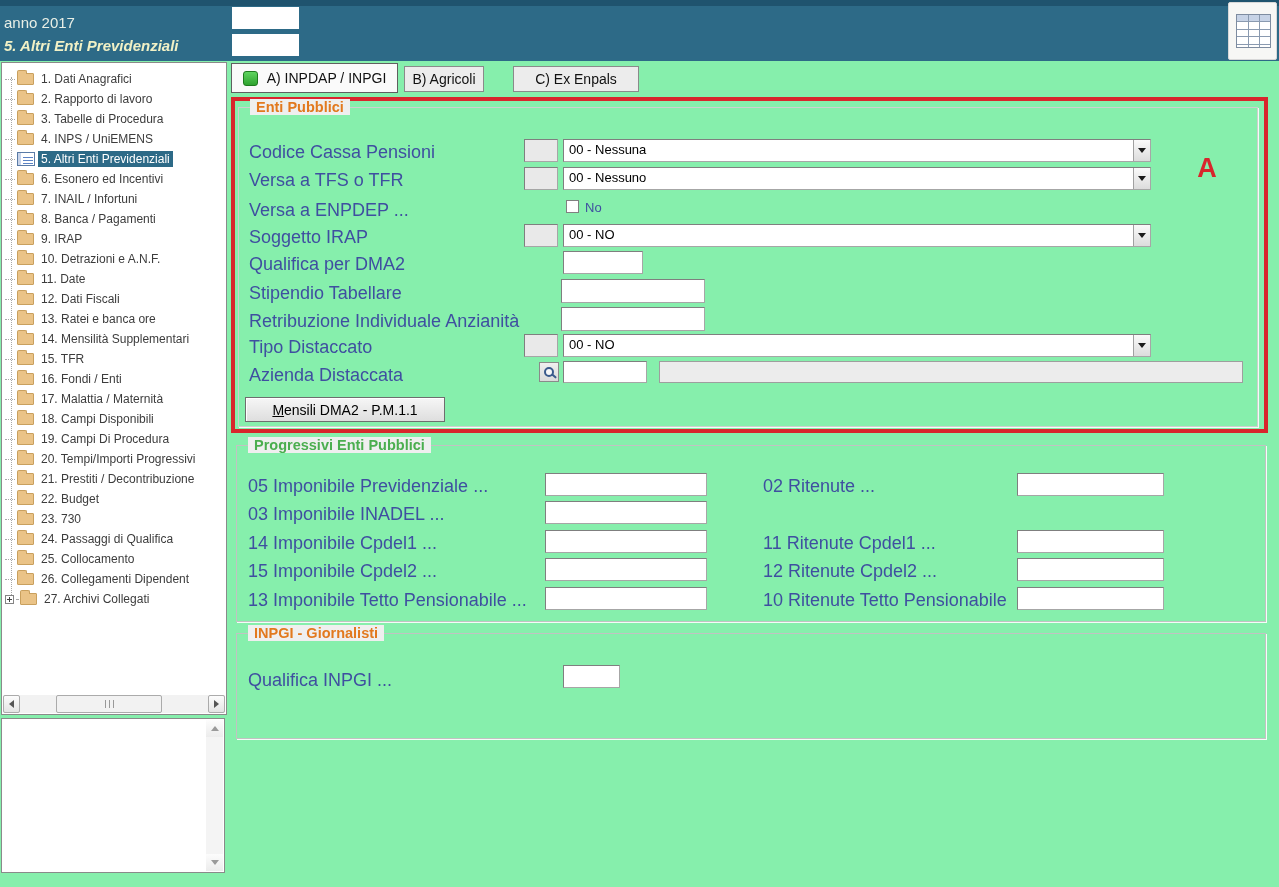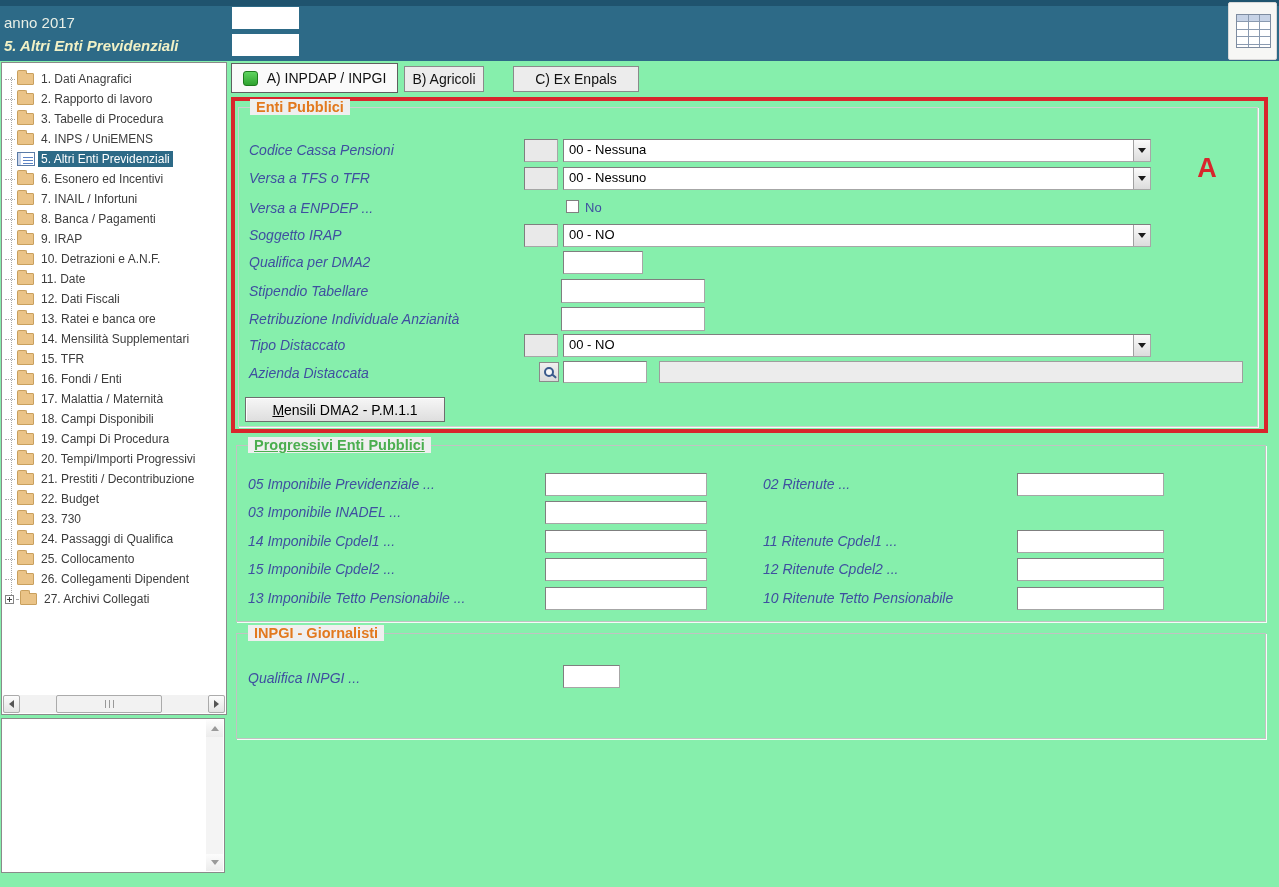--- a/index.html
+++ b/index.html
@@ -69,22 +69,22 @@
          cursor:pointer; background:#ECECEC; border:1px solid #8A8A8A; }
   .tab-a { left:231px; top:63px; width:167px; height:30px; background:#FAFAFA; border-color:#5F5F5F; }
   .tab-b { left:404px; top:66px; width:80px; height:26px; }
   .tab-c { left:513px; top:66px; width:126px; height:26px; }
   .tab-led { width:15px; height:15px; border-radius:3px; margin-right:9px;
              background:linear-gradient(#5FD45F,#2FA32F); border:1px solid #1E7A1E; }
 
   
   .group { position:absolute; border:1px solid #C2C2C2; box-shadow:1px 1px 0 rgba(255,255,255,.9); }
   .legend { position:absolute; top:-9px; left:11px; background:#EFEFEF; padding:0 6px; font-weight:bold; font-size:14.5px; white-space:nowrap; }
-  .lg-orange { color:#E2791E; } .lg-green { color:#4BAE4F;text-decoration:underline; }
-  .fldlabel { position:absolute; left:10px; color:#3F4FA0; font-size:14px; white-space:nowrap;font-style:italic; }
+  .lg-orange { color:#E2791E; } .lg-green { color:#4BAE4F; }
+  .fldlabel { position:absolute; left:10px; color:#3F4FA0; font-size:18px; white-space:nowrap; }
 
   .redbox { position:absolute; left:231px; top:97px; width:1037px; height:336px; border:4px solid #D8262C; }
   .g-enti  { left:3px; top:6px; width:1020px; height:320px; border-color:#CFCFCF; }
   .g-prog  { left:236px; top:445px; width:1030px; height:177px; }
   .g-inpgi { left:236px; top:633px; width:1030px; height:106px; }
 
   .annotation-a { position:absolute; left:952px; top:52px; width:40px; color:#D8262C; font-size:27px; font-weight:bold; text-align:center; }
 
   
   .sunken { border:1px solid #A6A6A6; border-top-color:#7F7F7F; border-left-color:#7F7F7F; background:#fff; }

